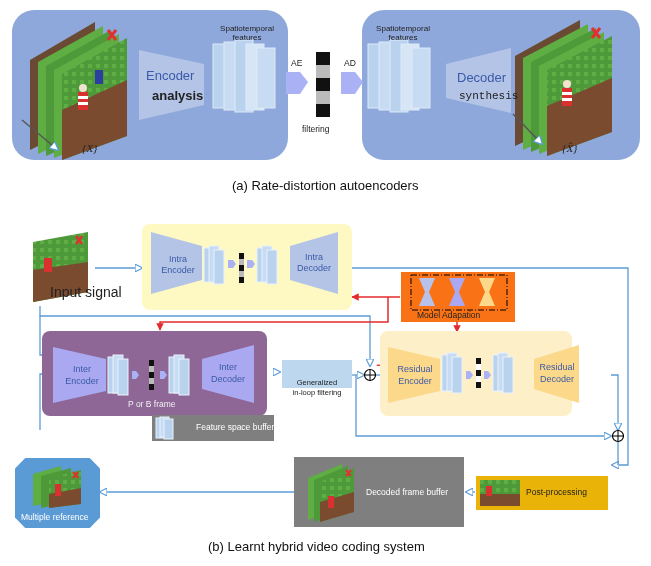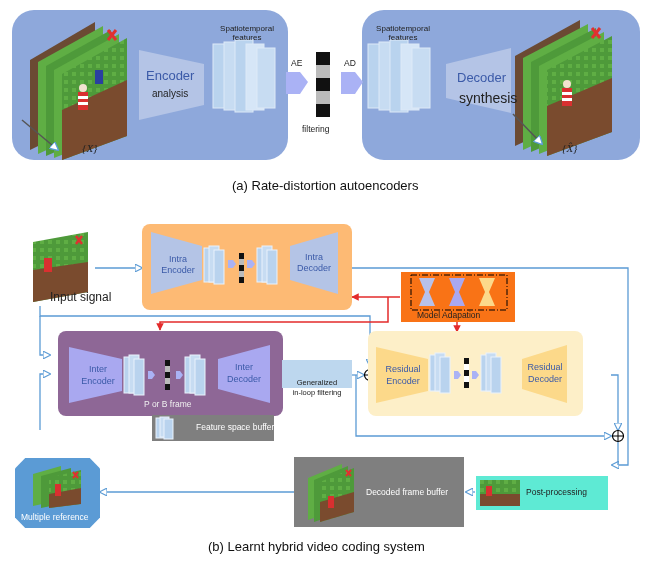--- a/index.html
+++ b/index.html
@@ -134,35 +134,35 @@
     <line x1="612.5" y1="436" x2="623.5" y2="436" stroke="#000"></line>
     <line x1="618" y1="430.5" x2="618" y2="441.5" stroke="#000"></line>
   </g>
 </svg>
 
 <div class="txt" style="left:212px;top:24px;font-size:8px;line-height:9px;text-align:center;width:70px;">
   <div>Spatiotemporal</div>
   <div>features</div>
 </div>
 <div class="txt lbl-blue" style="left:146px;top:68px;font-size:13px;">Encoder</div>
-<div class="txt" style="left:152px;top:88px;font-size:10px;">analysis</div>
+<div class="txt" style="left:152px;top:88px;font-size:13px;font-weight:bold;">analysis</div>
 <div class="txt" style="left:291px;top:58px;font-size:8.5px;">AE</div>
 <div class="txt" style="left:344px;top:58px;font-size:8.5px;">AD</div>
 <div class="txt" style="left:302px;top:124px;font-size:8.5px;">filtering</div>
 <div class="txt" style="left:82px;top:142px;font-size:11px;font-style:italic;font-family:'Liberation Serif',serif;">{X}</div>
 <div class="txt" style="left:368px;top:24px;font-size:8px;line-height:9px;text-align:center;width:70px;">
   <div>Spatiotemporal</div>
   <div>features</div>
 </div>
 <div class="txt lbl-blue" style="left:457px;top:70px;font-size:13px;">Decoder</div>
-<div class="txt" style="left:459px;top:90px;font-size:14px;">synthesis</div>
+<div class="txt" style="left:459px;top:90px;font-size:11px;font-family:Liberation Mono, monospace;">synthesis</div>
 <div class="txt" style="left:562px;top:142px;font-size:11px;font-style:italic;font-family:'Liberation Serif',serif;">{X̂}</div>
 <div class="txt caption" style="left:232px;top:178px;">(a) Rate-distortion autoencoders</div>
 
-<div class="abs" style="left:142px;top:224px;width:210px;height:86px;background:#fdba74;border-radius:8px;">
+<div class="abs" style="left:142px;top:224px;width:210px;height:86px;background:#fef9c3;border-radius:8px;">
   <svg width="210" height="86" style="position:absolute;left:0;top:0;">
     <polygon points="9,8 60,22 60,56 9,70" fill="#b4c4e6"></polygon>
     <g>
       <rect x="62" y="24" width="10" height="34" fill="#b9d3ee" stroke="#eaf2fb"></rect>
       <rect x="67" y="22" width="10" height="36" fill="#c7dcf2" stroke="#eaf2fb"></rect>
       <rect x="72" y="26" width="10" height="34" fill="#b9d3ee" stroke="#eaf2fb"></rect>
     </g>
     <polygon points="86,36 91,36 94,40 91,44 86,44" fill="#aab2f5"></polygon>
     <g>
       <rect x="97" y="29" width="5" height="6" fill="#111"></rect>
@@ -182,33 +182,33 @@
   <div class="txt lbl-blue" style="left:14px;top:30px;font-size:9px;line-height:11px;text-align:center;width:44px;">
     <div>Intra</div>
     <div>Encoder</div>
   </div>
   <div class="txt lbl-blue" style="left:150px;top:28px;font-size:9px;line-height:11px;text-align:center;width:44px;">
     <div>Intra</div>
     <div>Decoder</div>
   </div>
 </div>
 
-<div class="txt" style="left:50px;top:290px;font-size:12px;">Input signal</div>
+<div class="txt" style="left:50px;top:284px;font-size:14px;">Input signal</div>
 
 <div class="abs" style="left:401px;top:272px;width:114px;height:50px;background:#f97316;">
   <svg width="114" height="50" style="position:absolute;left:0;top:0;">
     <rect x="10" y="3" width="96" height="35" fill="none" stroke="#000" stroke-dasharray="6,2,1,2" stroke-width="1"></rect>
     <polygon points="18,6 34,6 28,20 34,34 18,34 24,20" fill="#b7c1ea"></polygon>
     <polygon points="48,6 64,6 58,20 64,34 48,34 54,20" fill="#a9a8f0"></polygon>
     <polygon points="78,6 94,6 88,20 94,34 78,34 84,20" fill="#fcd98a"></polygon>
   </svg>
   <div class="txt" style="left:16px;top:38px;font-size:8.5px;">Model Adapation</div>
 </div>
 
-<div class="abs" style="left:58px;top:331px;width:225px;height:85px;background:#8e6796;border-radius:8px;">
+<div class="abs" style="left:42px;top:331px;width:225px;height:85px;background:#8e6796;border-radius:8px;">
   <svg width="225" height="85" style="position:absolute;left:0;top:0;">
     <polygon points="11,16 64,28 64,60 11,72" fill="#a9a8f0"></polygon>
     <g>
       <rect x="66" y="26" width="10" height="36" fill="#b9d3ee" stroke="#eaf2fb"></rect>
       <rect x="71" y="24" width="10" height="38" fill="#c7dcf2" stroke="#eaf2fb"></rect>
       <rect x="76" y="28" width="10" height="36" fill="#b9d3ee" stroke="#eaf2fb"></rect>
     </g>
     <polygon points="90,40 94,40 97,44 94,48 90,48" fill="#aab2f5"></polygon>
     <g>
       <rect x="107" y="29" width="5" height="6" fill="#111"></rect>
@@ -235,21 +235,21 @@
   </div>
   <div class="txt" style="left:86px;top:68px;font-size:8.5px;color:#f0f0f0;">P or B frame</div>
 </div>
 
 <div class="abs" style="left:282px;top:360px;width:70px;height:28px;background:#bdd7ee;font-size:7.5px;line-height:10px;text-align:center;padding-top:18px;box-sizing:border-box;">
   <div>Generalized</div>
   <div>in-loop filtering</div>
 </div>
 <div class="txt" style="left:376px;top:358px;font-size:12px;color:#e32b2b;font-weight:bold;">−</div>
 
-<div class="abs" style="left:368px;top:331px;width:192px;height:85px;background:#fdefc8;border-radius:8px;padding-left:23px;">
+<div class="abs" style="left:380px;top:331px;width:192px;height:85px;background:#fdefc8;border-radius:8px;">
   <svg width="222" height="85" style="position:absolute;left:0;top:0;">
     <polygon points="8,16 60,28 60,60 8,72" fill="#fcd98a"></polygon>
     <g>
       <rect x="62" y="24" width="10" height="36" fill="#b9d3ee" stroke="#eaf2fb"></rect>
       <rect x="67" y="22" width="10" height="38" fill="#c7dcf2" stroke="#eaf2fb"></rect>
       <rect x="72" y="26" width="10" height="36" fill="#b9d3ee" stroke="#eaf2fb"></rect>
     </g>
     <polygon points="86,40 90,40 93,44 90,48 86,48" fill="#aab2f5"></polygon>
     <g>
       <rect x="96" y="27" width="5" height="6" fill="#111"></rect>
@@ -290,21 +290,21 @@
     <polygon points="2,16 36,2 36,46 2,58" fill="#5fae44"></polygon>
     <polygon points="8,18 42,4 42,48 8,60" fill="#4e9a3a"></polygon>
     <polygon points="14,20 48,6 48,50 14,60" fill="url(#grass)"></polygon>
     <polygon points="14,40 48,30 48,50 14,60" fill="#7a4b2e"></polygon>
     <rect x="22" y="34" width="6" height="12" fill="#d93030"></rect>
     <path d="M40,8 l5,6 M45,8 l-5,6" stroke="#e03030" stroke-width="2"></path>
   </svg>
   <div class="txt" style="left:72px;top:30px;font-size:8.5px;color:#fff;">Decoded frame buffer</div>
 </div>
 
-<div class="abs" style="left:476px;top:476px;width:132px;height:34px;background:#5eead4;">
+<div class="abs" style="left:476px;top:476px;width:132px;height:34px;background:#eab308;">
   <svg width="40" height="26" style="position:absolute;left:4px;top:4px;">
     <rect width="40" height="26" fill="url(#grass)"></rect>
     <rect y="14" width="40" height="12" fill="#7a4b2e"></rect>
     <rect x="6" y="6" width="6" height="10" fill="#d93030"></rect>
   </svg>
   <div class="txt" style="left:50px;top:11px;font-size:8.5px;">Post-processing</div>
 </div>
 
 <div class="abs" style="left:15px;top:458px;width:85px;height:70px;background:#5b9bd5;clip-path:polygon(12% 0,88% 0,100% 15%,100% 85%,88% 100%,12% 100%,0 85%,0 15%);">
   <svg width="60" height="44" style="position:absolute;left:16px;top:6px;">

